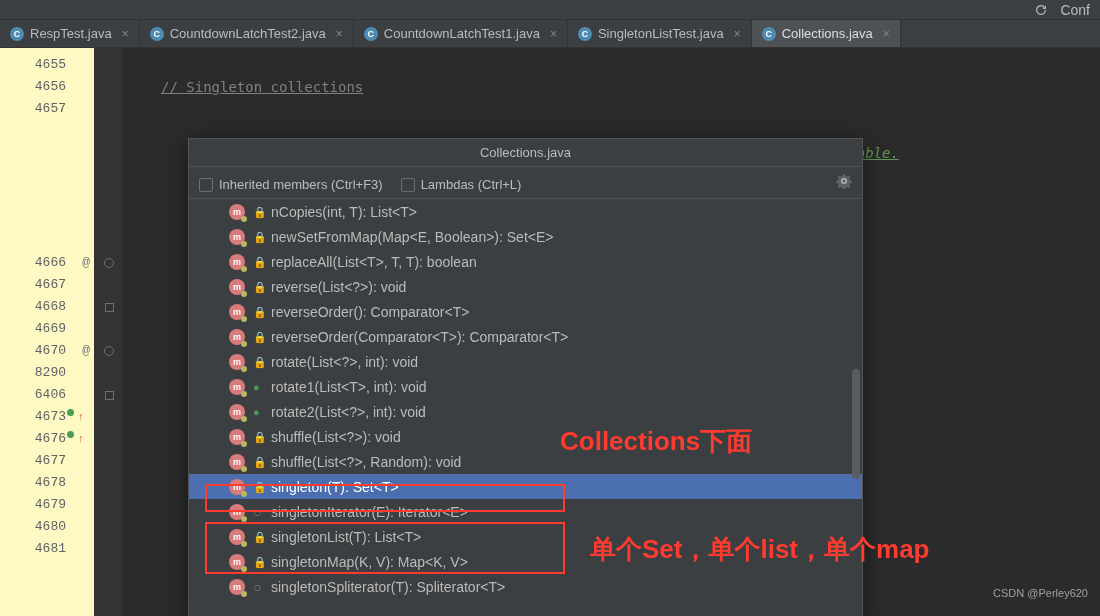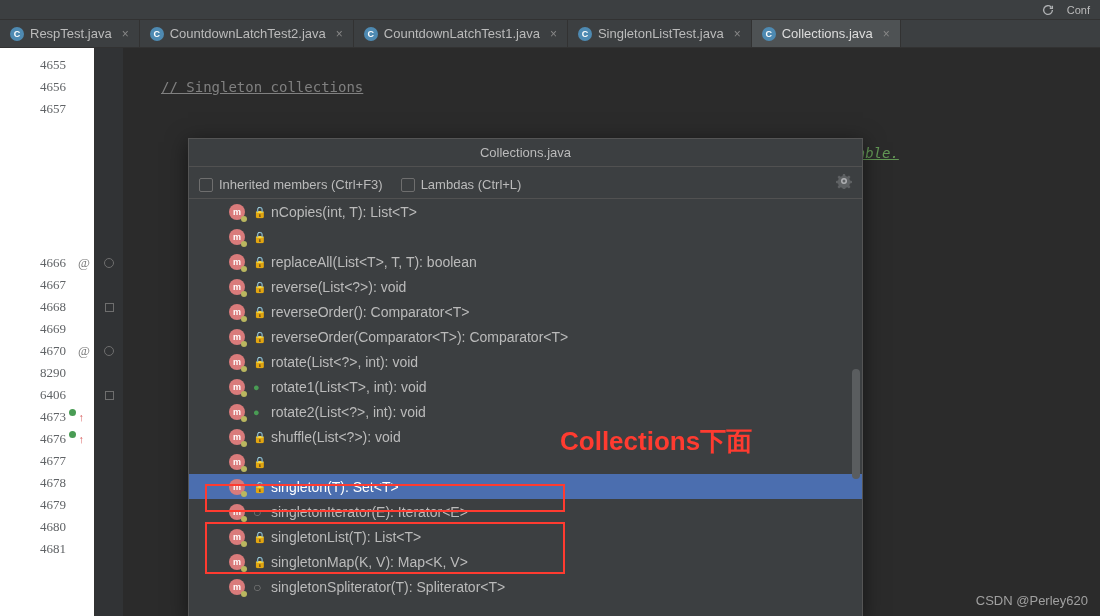--- a/index.html
+++ b/index.html
@@ -21,21 +21,21 @@
   border-bottom: 1px solid #323232;
   display: flex;
   justify-content: flex-end;
   align-items: center;
   padding: 0 10px;
   gap: 12px;
 }
 .top-toolbar .tb-icon { width: 14px; height: 14px; color: #afb1b3; }
 .top-toolbar .conf-btn {
   color: #bbb;
-  font-size: 11px;
+  font-size: 14px;
 }
 
 
 .tabs-bar {
   height: 28px;
   background: #3c3f41;
   display: flex;
   align-items: stretch;
   border-bottom: 1px solid #323232;
 }
@@ -70,24 +70,24 @@
 }
 
 
 .editor {
   position: relative;
   height: calc(616px - 48px);
   display: flex;
 }
 .gutter {
   width: 95px;
-  background: #ffffff;
+  background: #fef9c3;
   border-right: 1px solid #323232;
   color: #606366;
-  font-family: Liberation Serif, serif;
+  font-family: Liberation Mono, monospace;
   font-size: 13px;
   padding-top: 6px;
 }
 .gutter .ln {
   height: 22px;
   line-height: 22px;
   padding-right: 28px;
   text-align: right;
   position: relative;
 }
@@ -251,23 +251,23 @@
 .anno-box {
   position: absolute;
   border: 2px solid #ff3b30;
   pointer-events: none;
 }
 
 
 .watermark {
   position: absolute;
   right: 12px;
-  bottom: 8px;
+  bottom: 17px;
   color: #a0a0a0;
-  font-size: 13px;
+  font-size: 11px;
 }
 </style>
 </head>
 <body>
 
 <div class="top-toolbar">
   <span class="tb-icon">
     <svg viewBox="0 0 16 16" width="14" height="14" fill="none" stroke="currentColor" stroke-width="1.5">
         <path d="M13 8a5 5 0 1 1-1.5-3.5M13 3v3h-3"></path>
       </svg>
@@ -391,20 +391,21 @@
     <div class="popup-list" id="popup-list">
 
     <div class="item">
           <span class="m-icon">m</span>
           <span class="lock">🔒</span>
           <span class="sig">nCopies(int, T): List&lt;T&gt;</span>
         </div>
         <div class="item">
           <span class="m-icon">m</span>
           <span class="lock">🔒</span>
+          <span class="sig">newSetFromMap(Map&lt;E, Boolean&gt;): Set&lt;E&gt;</span>
         </div>
         <div class="item">
           <span class="m-icon">m</span>
           <span class="lock">🔒</span>
           <span class="sig">replaceAll(List&lt;T&gt;, T, T): boolean</span>
         </div>
         <div class="item">
           <span class="m-icon">m</span>
           <span class="lock">🔒</span>
           <span class="sig">reverse(List&lt;?&gt;): void</span>
@@ -435,20 +436,21 @@
           <span class="sig">rotate2(List&lt;?&gt;, int): void</span>
         </div>
         <div class="item">
           <span class="m-icon">m</span>
           <span class="lock">🔒</span>
           <span class="sig">shuffle(List&lt;?&gt;): void</span>
         </div>
         <div class="item">
           <span class="m-icon">m</span>
           <span class="lock">🔒</span>
+          <span class="sig">shuffle(List&lt;?&gt;, Random): void</span>
         </div>
         <div class="item selected">
           <span class="m-icon">m</span>
           <span class="lock">🔒</span>
           <span class="sig">singleton(T): Set&lt;T&gt;</span>
         </div>
         <div class="item">
           <span class="m-icon">m</span>
           <span class="abs">○</span>
           <span class="sig">singletonIterator(E): Iterator&lt;E&gt;</span>
@@ -468,15 +470,16 @@
           <span class="abs">○</span>
           <span class="sig">singletonSpliterator(T): Spliterator&lt;T&gt;</span>
         </div>
         <div class="scrollbar"></div>
       </div>
   </div>
 
   <div class="anno-box" style="left:205px; top:436px; width:360px; height:28px;"></div>
   <div class="anno-box" style="left:205px; top:474px; width:360px; height:52px;"></div>
   <div class="anno" style="left:560px; top:376px; font-size:26px;">Collections下面</div>
+  <div class="anno" style="left:590px; top:484px; font-size:26px;">单个Set，单个list，单个map</div>
 </div>
 
 <div class="watermark">CSDN @Perley620</div>
 
 </body></html>

